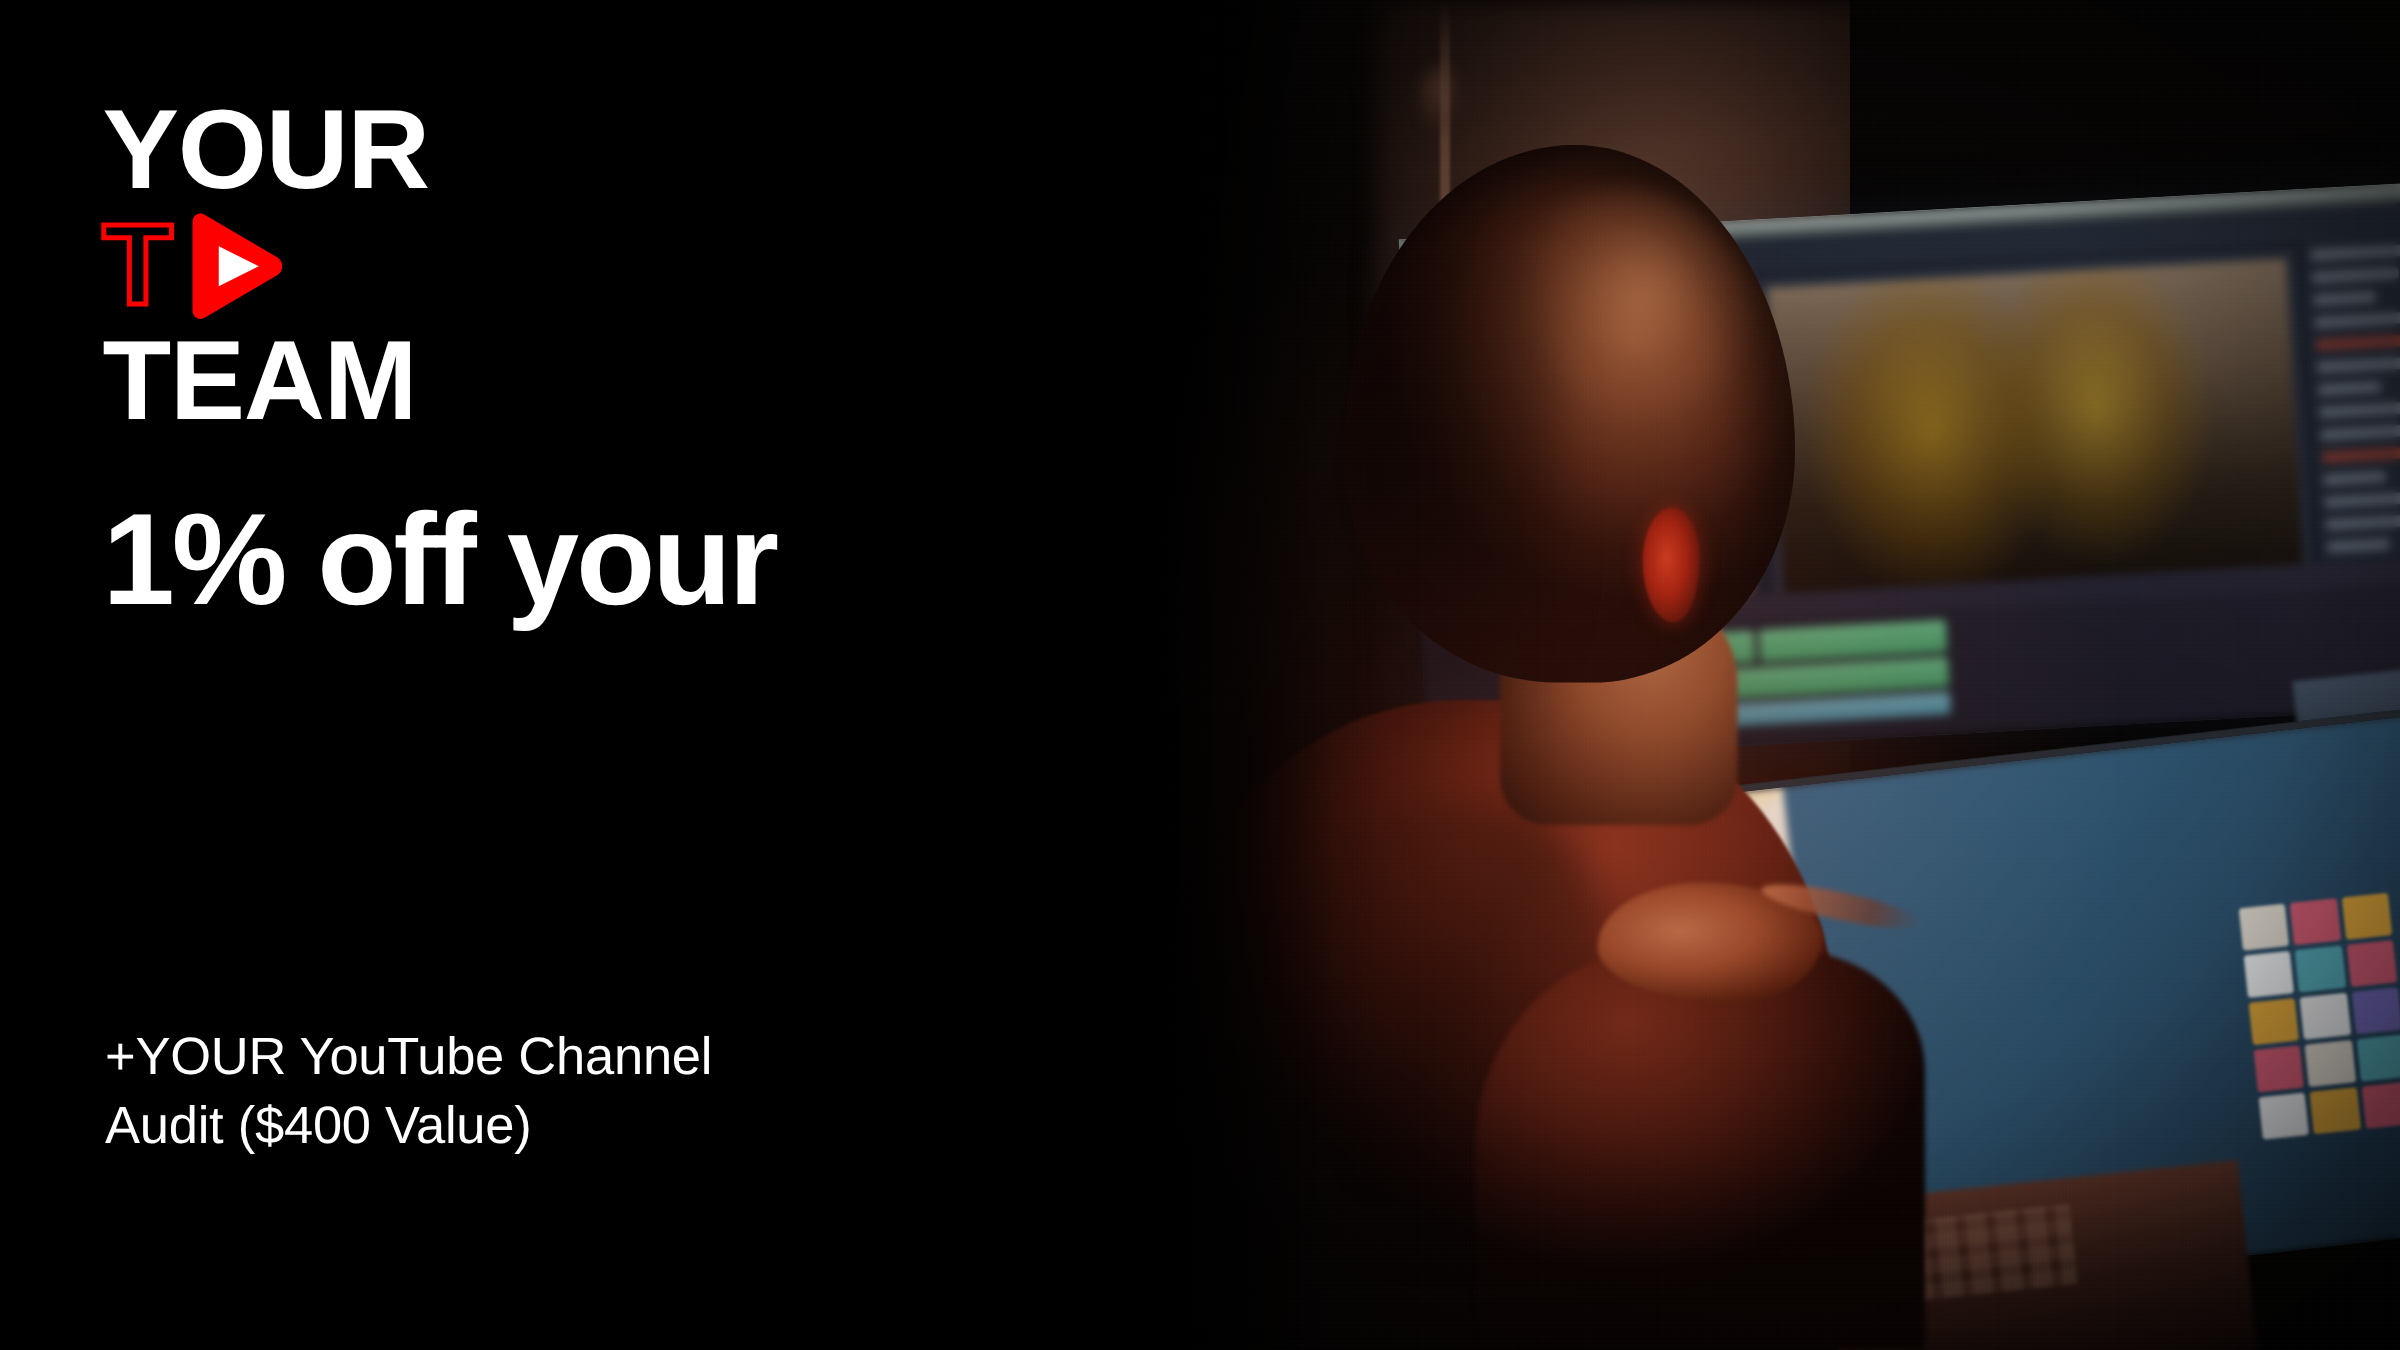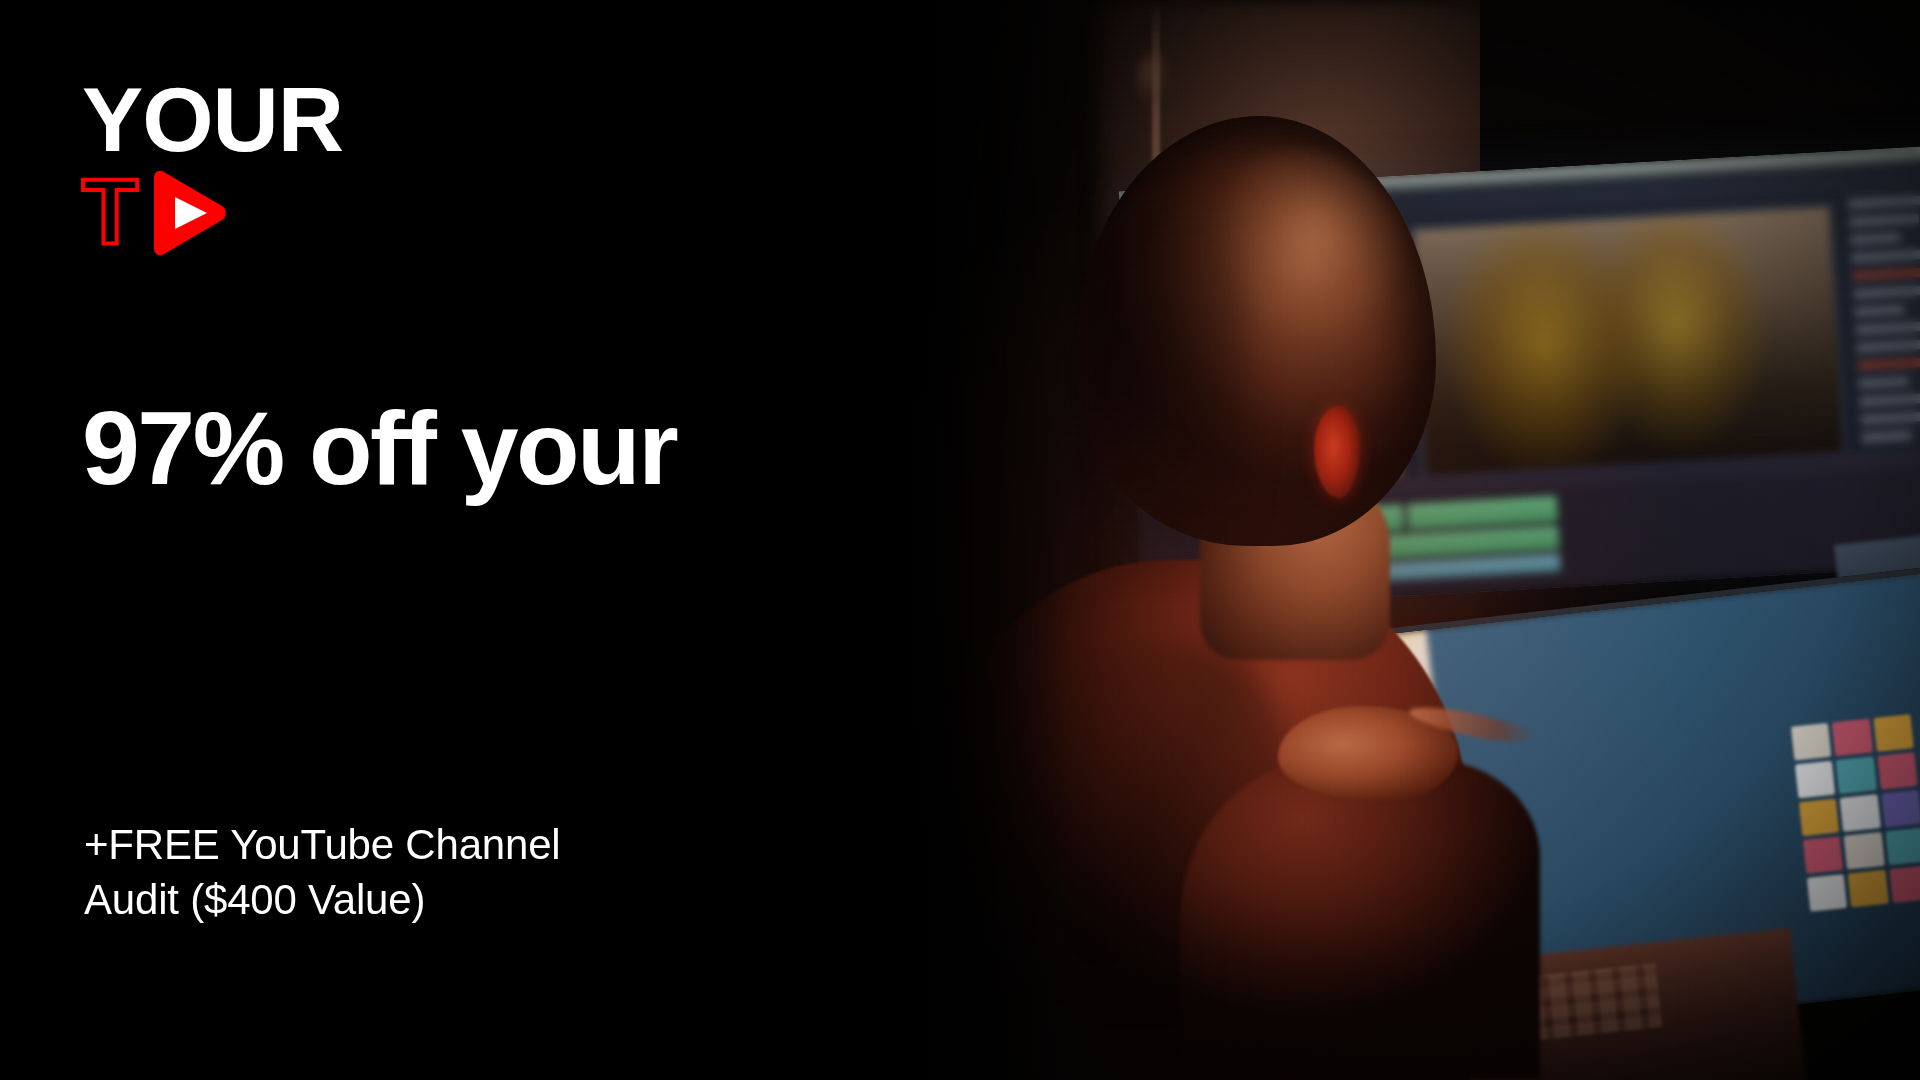--- a/index.html
+++ b/index.html
@@ -607,34 +607,35 @@
         <span class="logo-play">
           <svg width="92" height="86" viewBox="0 0 92 86" aria-hidden="true">
             <path d="M16 8 C16 2 21 -1 26 2 L84 36 C89 39 89 47 84 50 L26 84 C21 87 16 84 16 78 Z" fill="#ff0000"></path>
             <path d="M37 27 L69 43 L37 59 Z" fill="#ffffff"></path>
           </svg>
         </span>
 
       </div>
 
       <div class="logo-team">
+        <span>TEAM</span>
         <span class="logo-house">
           <svg width="58" height="46" viewBox="0 0 58 46" aria-hidden="true">
             <path d="M29 4 L54 26 L49 26 L49 44 L9 44 L9 26 L4 26 Z" fill="none" stroke="#000000" stroke-width="5"></path>
             <rect x="22" y="30" width="14" height="13" fill="none" stroke="#000000" stroke-width="4"></rect>
             <line x1="29" y1="30" x2="29" y2="43" stroke="#000000" stroke-width="3"></line>
             <line x1="22" y1="36" x2="36" y2="36" stroke="#000000" stroke-width="3"></line>
           </svg>
         </span>
       </div>
     </div>
 
     <div class="headline">
-      <span class="headline-line">97% off your</span>
+      <span class="headline-line">1% off your</span>
     </div>
 
     <div class="subtext">
-      <span class="subtext-line">+FREE YouTube Channel</span>
+      <span class="subtext-line">+YOUR YouTube Channel</span>
       <span class="subtext-line">Audit ($400 Value)</span>
     </div>
 
   </div>
 </div>
 
 </body></html>

